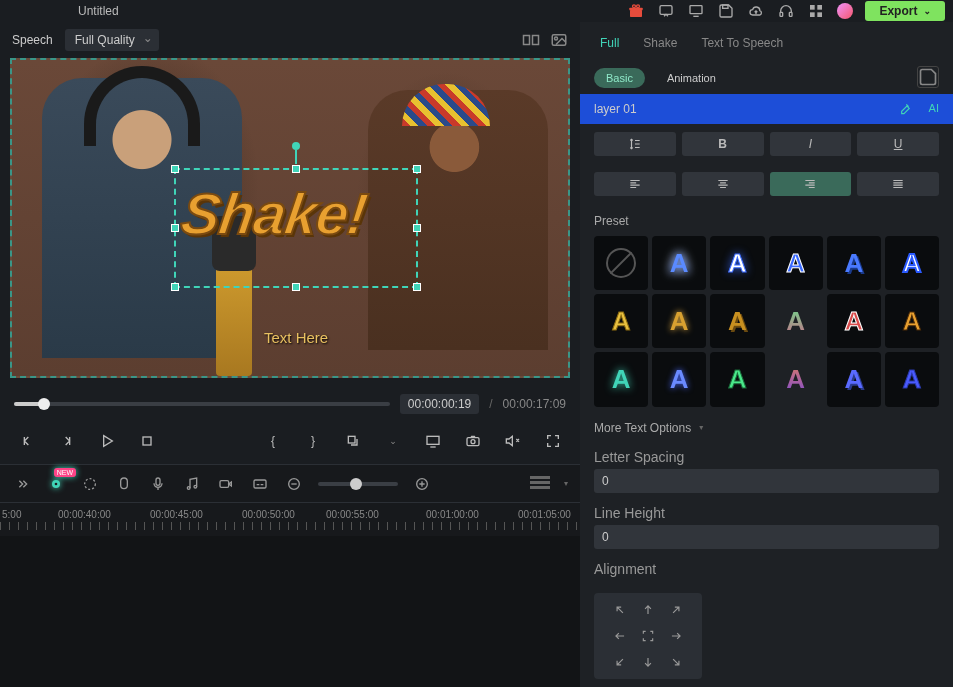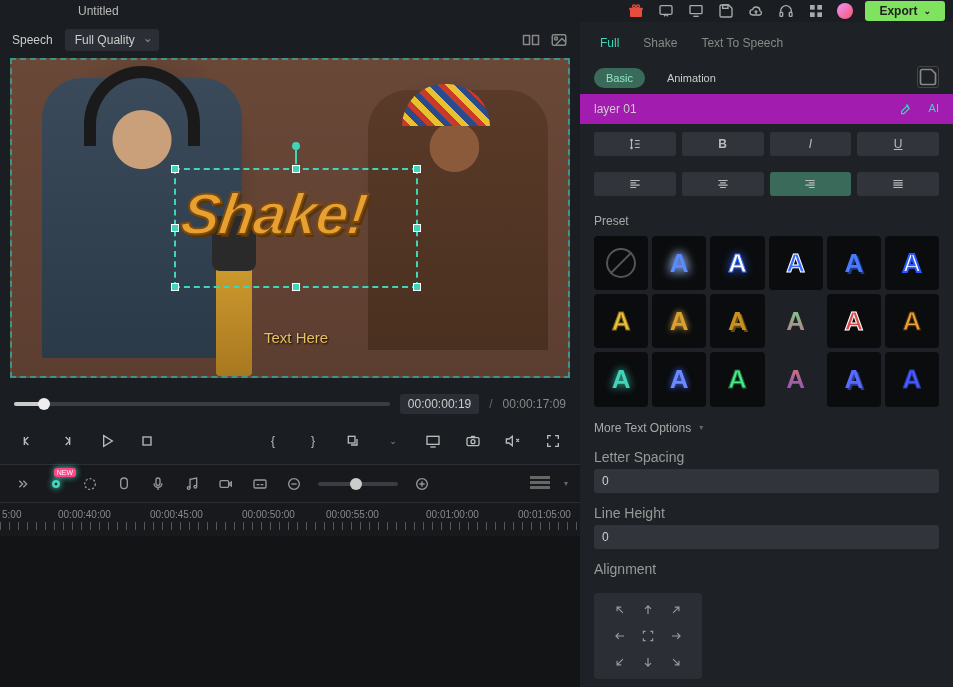--- a/index.html
+++ b/index.html
@@ -75,21 +75,21 @@
   repeating-linear-gradient(90deg,#555 0 1px,transparent 1px 9px); }
 .timeline-body { flex:1; background:#121416; }
 .right-col { flex:1; display:flex; flex-direction:column; background:#1e2125; overflow-y:auto; }
 .tabs { display:flex; gap:20px; padding:10px 18px 6px; }
 .tab { color:#888; cursor:pointer; padding:4px 2px; }
 .tab.active { color:#40d4b8; }
 .subtabs { display:flex; align-items:flex-end; padding:6px 14px; gap:10px; }
 .pill { background:#2b2f35; color:#ccc; padding:4px 12px; border-radius:14px; cursor:pointer; font-size:11px; }
 .pill.active { background:#3a6a5a; color:#8fe8c8; }
 .tpl-icon { margin-left:auto; width:22px; height:22px; display:flex; align-items:center; justify-content:center; color:#888; cursor:pointer; border:1px solid #444; border-radius:3px; }
-.layer-row { display:flex; align-items:center; padding:8px 14px; background:#a21caf; }
+.layer-row { display:flex; align-items:center; padding:8px 14px; background:#1d4ed8; }
 .ai-badge { margin-left:auto; color:#40d4b8; font-size:11px; cursor:pointer; display:flex; gap:18px; }
 .btn-grid { display:grid; grid-template-columns:repeat(4,1fr); gap:6px; padding:8px 14px; }
 .fmt-btn { height:24px; background:#31353b; border-radius:3px; display:flex; align-items:center; justify-content:center; cursor:pointer; color:#bbb; }
 .fmt-btn.active { background:#3a6a5a; }
 .fmt-btn svg { width:14px; height:14px; }
 .section-label { padding:10px 14px 4px; color:#aaa; font-size:12px; }
 .preset-grid { display:grid; grid-template-columns:repeat(6,1fr); gap:4px; padding:4px 14px; }
 .preset { aspect-ratio:1; background:#0a0c0e; border-radius:4px; display:flex; align-items:center; justify-content:center; cursor:pointer; font-size:26px; font-weight:900; }
 .preset.none { position:relative; }
 .preset.none::after { content:""; position:absolute; width:26px; height:26px; border:2px solid #555; border-radius:50%; }

